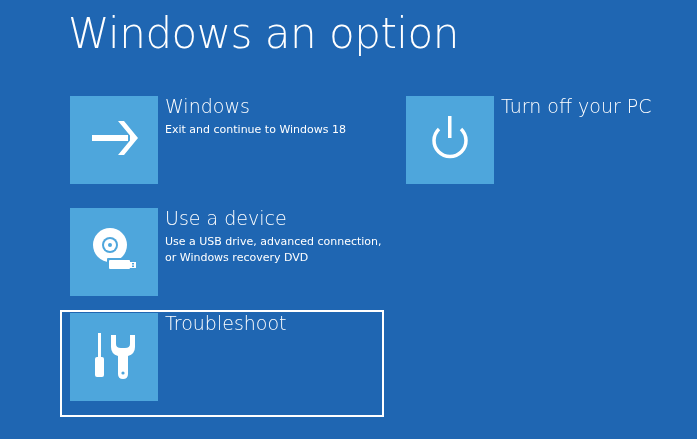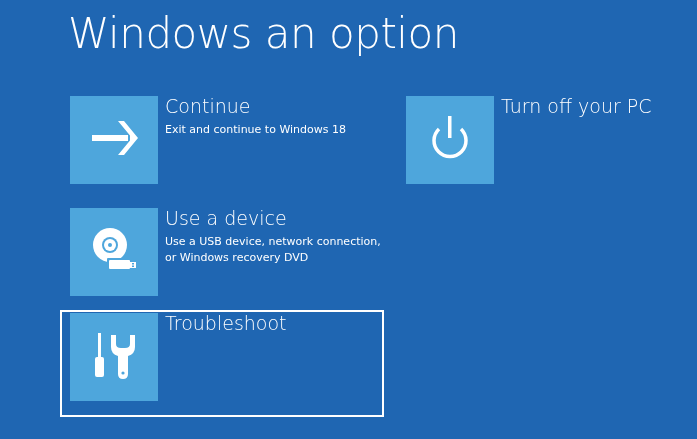--- a/index.html
+++ b/index.html
@@ -78,21 +78,21 @@
 
 <div class="page-title">Windows an option</div>
 
 <div class="option" style="left:70px; top:96px; width:300px; height:88px;">
   <div class="tile">
     <svg viewBox="0 0 88 88">
       <rect x="22" y="39" width="36" height="6" fill="#ffffff"></rect>
       <polygon points="48,25 54,25 68,42 54,59 48,59 60,44.5 60,39.5" fill="#ffffff"></polygon>
     </svg>
   </div>
-  <div class="opt-title">Continue</div>
+  <div class="opt-title">Windows</div>
   <div class="opt-desc">
     <div>Exit and continue to Windows 18</div>
   </div>
 </div>
 
 <div class="option" style="left:70px; top:208px; width:300px; height:88px;">
   <div class="tile">
     <svg viewBox="0 0 88 88">
       <circle cx="40" cy="37" r="17" fill="#ffffff"></circle>
       <circle cx="40" cy="37" r="8" fill="#4ea6dc"></circle>
@@ -100,21 +100,21 @@
       <circle cx="40" cy="37" r="2" fill="#4ea6dc"></circle>
       <rect x="37" y="50" width="27" height="12" rx="1" fill="#4ea6dc"></rect>
       <rect x="39" y="52" width="21" height="9" rx="1" fill="#ffffff"></rect>
       <rect x="60" y="54" width="6" height="6" fill="#ffffff"></rect>
       <rect x="62" y="55" width="2" height="1.5" fill="#4ea6dc"></rect>
       <rect x="62" y="57.5" width="2" height="1.5" fill="#4ea6dc"></rect>
     </svg>
   </div>
   <div class="opt-title">Use a device</div>
   <div class="opt-desc">
-    <div>Use a USB device, network connection,</div>
+    <div>Use a USB drive, advanced connection,</div>
     <div>or Windows recovery DVD</div>
   </div>
 </div>
 
 <div class="selected-frame"></div>
 <div class="option" style="left:70px; top:313px; width:300px; height:88px;">
   <div class="tile">
     <svg viewBox="0 0 88 88">
 
       <rect x="28" y="20" width="3" height="24" fill="#ffffff"></rect>

